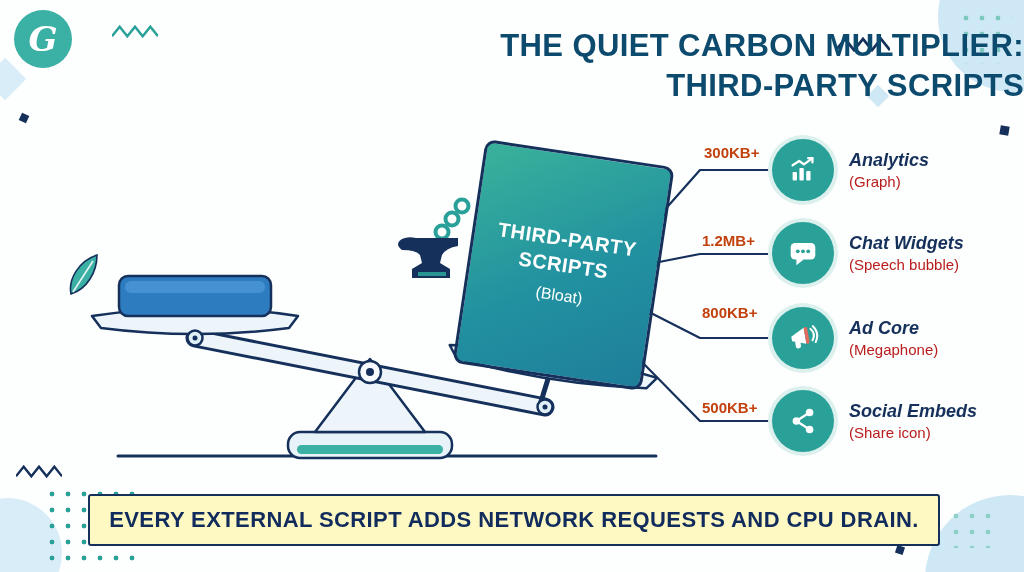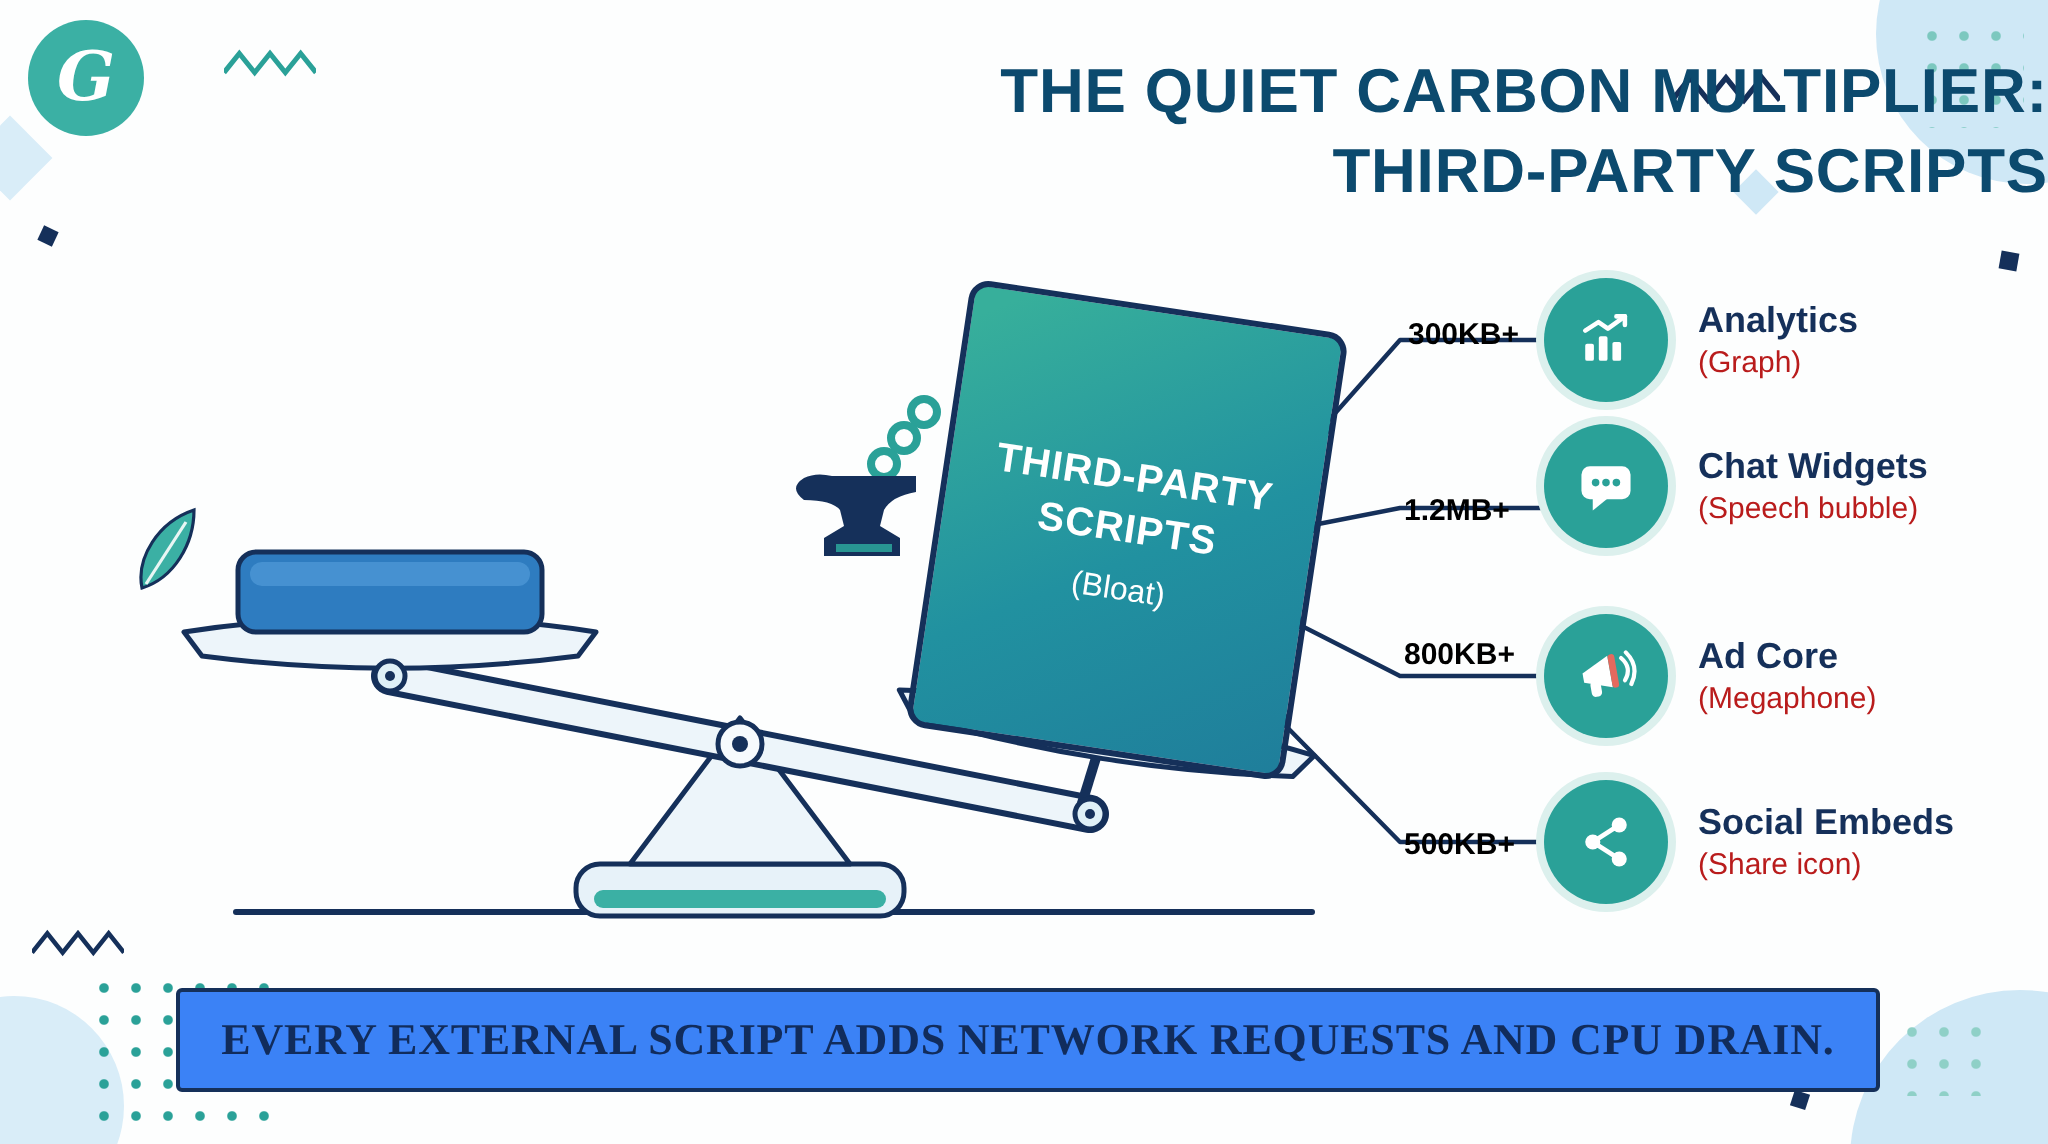--- a/index.html
+++ b/index.html
@@ -36,32 +36,32 @@
     border:3px solid #15305A; border-radius:10px; transform:rotate(8.5deg);
     display:flex; flex-direction:column; align-items:center; justify-content:center;
     color:#ffffff; z-index:2; text-align:center; }
   .big-box .l1 { font-size:20px; font-weight:bold; letter-spacing:0.5px; line-height:1.3; }
   .big-box .sub { font-size:16px; margin-top:9px; }
   .anvil-wrap { position:absolute; left:394px; top:192px; z-index:3; }
   .feather-wrap { position:absolute; left:64px; top:252px; z-index:2; }
   
   .connector-svg { position:absolute; left:630px; top:140px; z-index:1; }
   .size-label { position:absolute; font-weight:bold; font-size:15px;
-    color:#000000; z-index:2;margin-top:15px; }
+    color:#c2410c; z-index:2; }
   .callout-row { position:absolute; left:772px; display:flex; align-items:center;
     gap:15px; z-index:2; }
   .callout-circle { width:62px; height:62px; border-radius:50%;
     background:#2AA198; display:flex; align-items:center; justify-content:center;
     box-shadow:0 0 0 4px #DCF0ED; flex:0 0 auto; }
-  .callout-label { font-size:18px; font-weight:bold; color:#15305A; line-height:1.15; }
+  .callout-label { font-size:18px; font-weight:bold; color:#15305A; line-height:1.15;font-style:italic; }
   .callout-sublabel { font-size:15px; color:#b91c1c; margin-top:2px; }
   
   .banner { position:absolute; left:88px; top:494px; width:848px; height:48px;
-    background:#3b82f6; border:2.5px solid #15305A; border-radius:3px;
-    display:flex; align-items:center; justify-content:center; z-index:4;font-family:Liberation Serif, serif; }
+    background:#fef9c3; border:2.5px solid #15305A; border-radius:3px;
+    display:flex; align-items:center; justify-content:center; z-index:4; }
   .banner span { color:#112C5C; font-weight:bold; font-size:22px;
     letter-spacing:0.4px; }
 </style>
 </head>
 <body>
 
 <div class="canvas">
 
   <div class="deco-circle" style="left:938px; top:-58px; width:150px; height:150px; background:#CFE8F6;"></div>
   <div class="deco-circle" style="left:925px; top:495px; width:170px; height:170px; background:#CFE8F6;"></div>
@@ -165,21 +165,21 @@
         <polyline points="7,13 14,8.5 19,12 28,5.5" stroke="#fff" stroke-width="2.4" fill="none" stroke-linecap="round" stroke-linejoin="round"></polyline>
         <polyline points="23.5,5.5 28,5.5 28,10" stroke="#fff" stroke-width="2.4" fill="none" stroke-linecap="round" stroke-linejoin="round"></polyline>
       </svg>
     </div>
     <div class="callout-text">
       <div class="callout-label">Analytics</div>
       <div class="callout-sublabel">(Graph)</div>
     </div>
   </div>
 
-  <div class="callout-row" style="top:212px;">
+  <div class="callout-row" style="top:222px;">
     <div class="callout-circle">
       <svg width="34" height="34" viewBox="0 0 36 36">
         <rect x="5" y="7.5" width="26" height="17.5" rx="4.5" fill="#fff"></rect>
         <path d="M11 24 L11 31 L19 24.5 Z" fill="#fff"></path>
         <circle cx="12.5" cy="16.2" r="2" fill="#2AA198"></circle>
         <circle cx="18" cy="16.2" r="2" fill="#2AA198"></circle>
         <circle cx="23.5" cy="16.2" r="2" fill="#2AA198"></circle>
       </svg>
     </div>
     <div class="callout-text">

